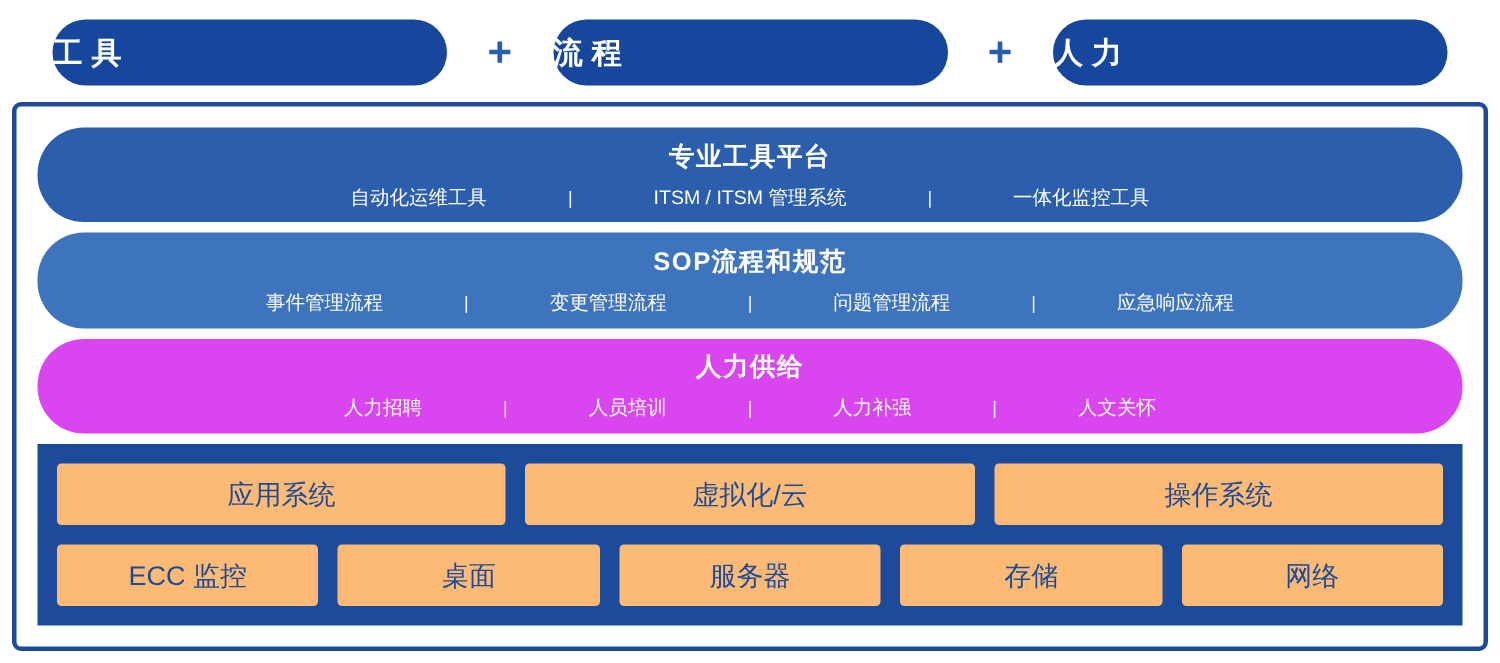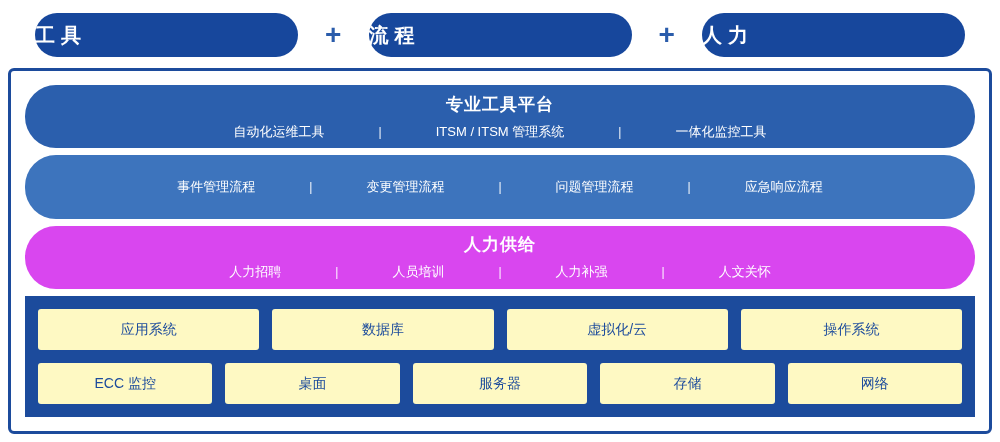--- a/index.html
+++ b/index.html
@@ -101,27 +101,27 @@
     flex: 1.85;
     justify-content: center;
   }
   .grid-row {
     display: flex;
     gap: 13px;
     flex: 1;
   }
   .grid-box {
     flex: 1;
-    background: #fef9c3;
+    background: #fdba74;
     border-radius: 3px;
     display: flex;
     align-items: center;
     justify-content: center;
     color: #1c4b9c;
-    font-size: 14px;
+    font-size: 18px;
     font-weight: 500;
     min-height: 34px;
   }
 </style>
 </head>
 <body>
 
 <div class="pills-row">
   <div class="pill">
     <span>工具</span>
@@ -143,20 +143,21 @@
     <div class="band-items">
       <span>自动化运维工具</span>
       <span class="sep">|</span>
       <span>ITSM / ITSM 管理系统</span>
       <span class="sep">|</span>
       <span>一体化监控工具</span>
     </div>
   </div>
 
   <div class="band band-2">
+    <div class="band-title">SOP流程和规范</div>
     <div class="band-items">
       <span>事件管理流程</span>
       <span class="sep">|</span>
       <span>变更管理流程</span>
       <span class="sep">|</span>
       <span>问题管理流程</span>
       <span class="sep">|</span>
       <span>应急响应流程</span>
     </div>
   </div>
@@ -170,21 +171,20 @@
       <span class="sep">|</span>
       <span>人力补强</span>
       <span class="sep">|</span>
       <span>人文关怀</span>
     </div>
   </div>
 
   <div class="grid-block">
     <div class="grid-row">
       <div class="grid-box">应用系统</div>
-      <div class="grid-box">数据库</div>
       <div class="grid-box">虚拟化/云</div>
       <div class="grid-box">操作系统</div>
     </div>
     <div class="grid-row">
       <div class="grid-box">ECC 监控</div>
       <div class="grid-box">桌面</div>
       <div class="grid-box">服务器</div>
       <div class="grid-box">存储</div>
       <div class="grid-box">网络</div>
     </div>

